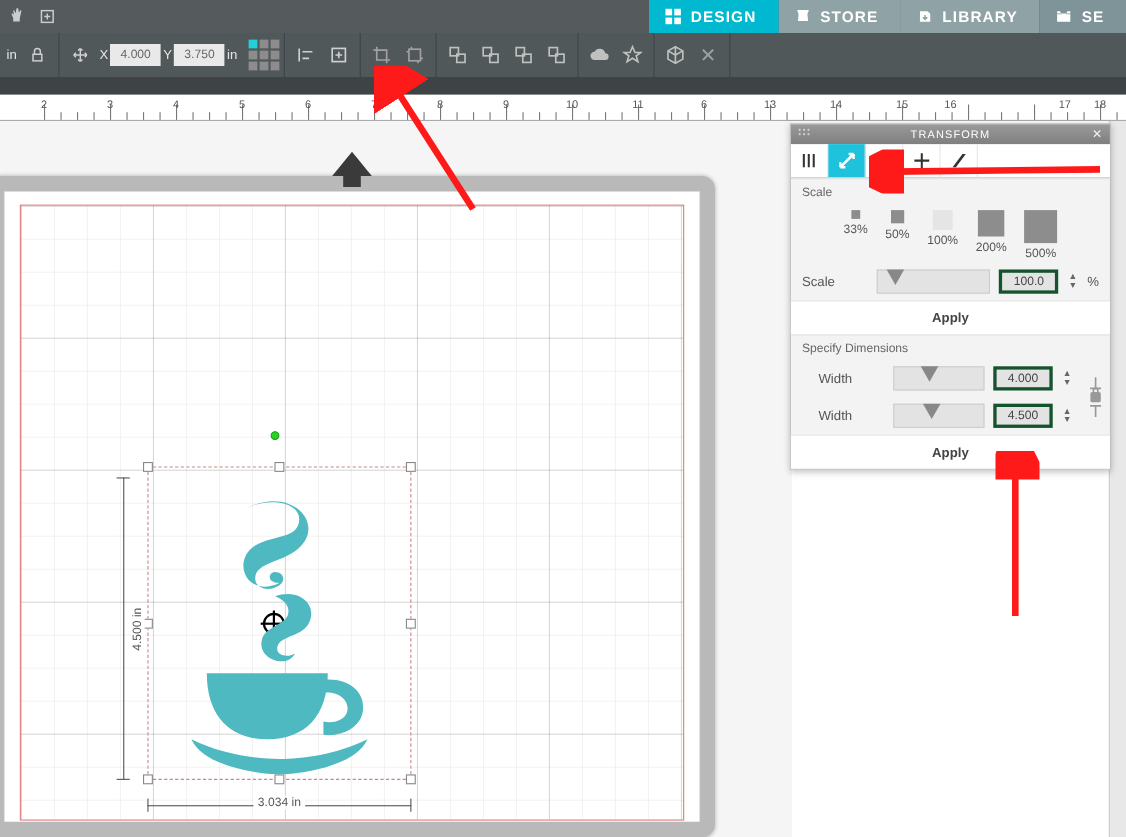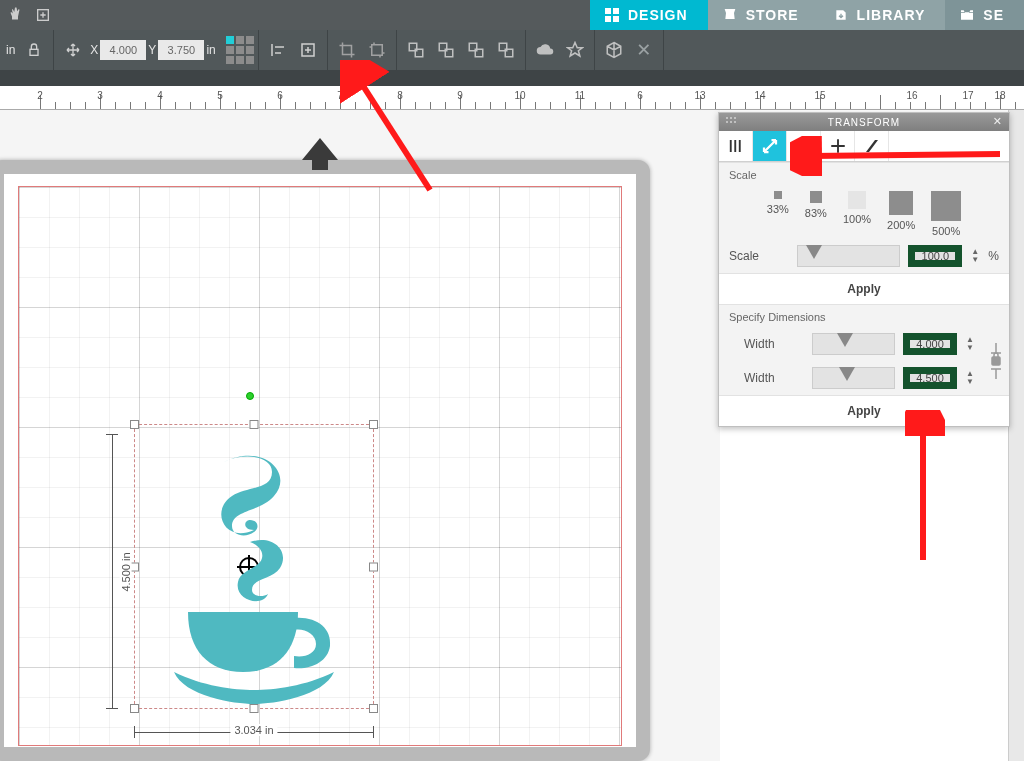--- a/index.html
+++ b/index.html
@@ -96,21 +96,21 @@
   .ptab.active{background:#1fc2dd;}
   .section-h{font-size:11px;color:#666;padding:6px 10px 4px;border-top:1px solid #e2e2e2;}
   .scale-presets{display:flex;gap:16px;justify-content:center;padding:6px 10px 2px;}
   .preset{display:flex;flex-direction:column;align-items:center;gap:4px;text-align:right;}
   .preset .box{background:#8d8d8d;}
   .preset .lbl{font-size:11px;color:#555;}
   .row{display:flex;align-items:center;padding:6px 10px;gap:8px;}
   .row .rlabel{width:60px;font-size:12px;color:#555;}
   .slider{flex:1;height:22px;background:#e3e3e3;border:1px solid #ccc;position:relative;}
   .slider .thumb{position:absolute;top:-1px;width:0;height:0;border-left:8px solid transparent;border-right:8px solid transparent;border-top:14px solid #888;}
-  .numbox{width:54px;height:22px;background:#e3e3e3;border:7px solid #14532d;font-size:11px;color:#444;text-align:center;}
+  .numbox{width:54px;height:22px;background:#e3e3e3;border:3px solid #14532d;font-size:11px;color:#444;text-align:center;}
   .spin{width:10px;display:flex;flex-direction:column;align-items:center;font-size:8px;color:#666;line-height:8px;}
   .pct{font-size:12px;color:#555;}
   .applybtn{display:block;text-align:center;font-size:12px;font-weight:bold;color:#444;padding:8px 0;border-top:1px solid #e2e2e2;background:#fff;cursor:pointer;}
   .dims-lock{position:absolute;right:6px;top:50%;transform:translateY(-50%);display:flex;flex-direction:column;align-items:center;color:#888;}
   .dims-wrap{position:relative;padding-left:15px;}
 
   
   .arrow{position:absolute;pointer-events:none;}
 </style>
 </head>
@@ -340,21 +340,21 @@
     <div class="num" style="left: 760px;">14</div>
     <div class="tick minor" style="left: 775px;"></div>
     <div class="tick minor" style="left: 790px;"></div>
     <div class="tick minor" style="left: 805px;"></div>
     <div class="tick major" style="left: 820px;"></div>
     <div class="num" style="left: 820px;">15</div>
     <div class="tick minor" style="left: 835px;"></div>
     <div class="tick minor" style="left: 850px;"></div>
     <div class="tick minor" style="left: 865px;"></div>
     <div class="tick major" style="left: 880px;"></div>
-    <div class="num" style="left: 912px;">16</div>
+    <div class="num" style="left: 864px;">16</div>
     <div class="tick minor" style="left: 895px;"></div>
     <div class="tick minor" style="left: 910px;"></div>
     <div class="tick minor" style="left: 925px;"></div>
     <div class="tick major" style="left: 940px;"></div>
     <div class="num" style="left: 968px;">17</div>
     <div class="tick minor" style="left: 955px;"></div>
     <div class="tick minor" style="left: 970px;"></div>
     <div class="tick minor" style="left: 985px;"></div>
     <div class="tick major" style="left: 1000px;"></div>
     <div class="num" style="left: 1000px;">18</div>
@@ -454,21 +454,21 @@
   </div>
 
   <div class="section-h">Scale</div>
   <div class="scale-presets" id="presets">
       <div class="preset">
         <div class="box" style="width: 8px; height: 8px;"></div>
         <div class="lbl">33%</div>
       </div>
       <div class="preset">
         <div class="box" style="width: 12px; height: 12px;"></div>
-        <div class="lbl">83%</div>
+        <div class="lbl">50%</div>
       </div>
       <div class="preset">
         <div class="box" style="width: 18px; height: 18px; background: rgb(229, 229, 229);"></div>
         <div class="lbl">100%</div>
       </div>
       <div class="preset">
         <div class="box" style="width: 24px; height: 24px;"></div>
         <div class="lbl">200%</div>
       </div>
       <div class="preset">

